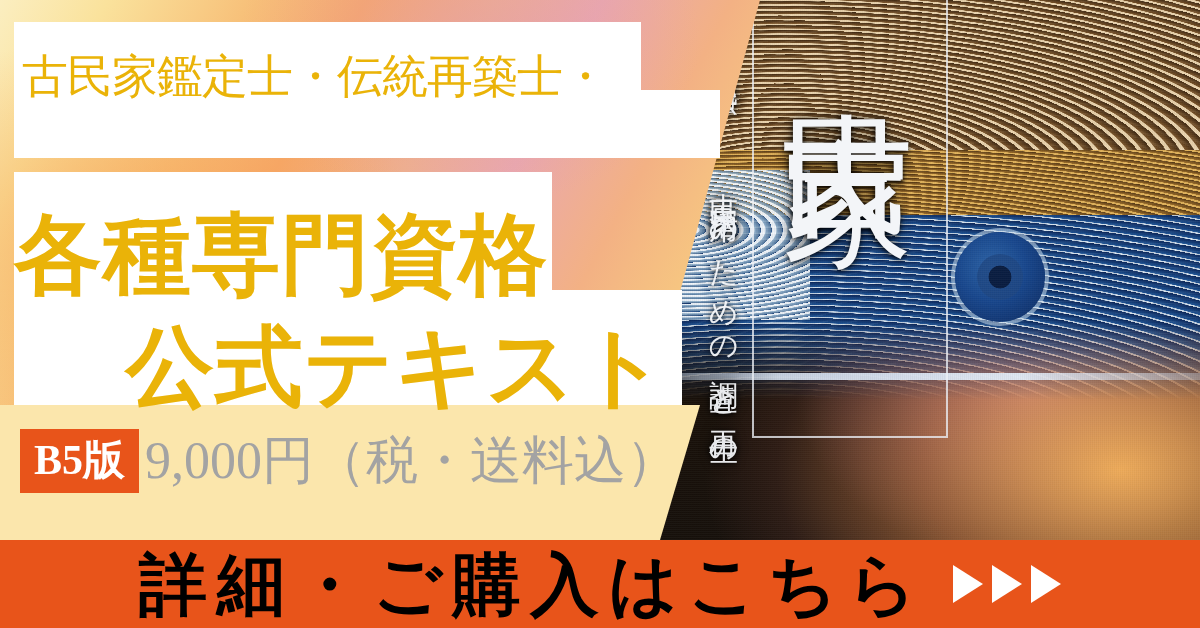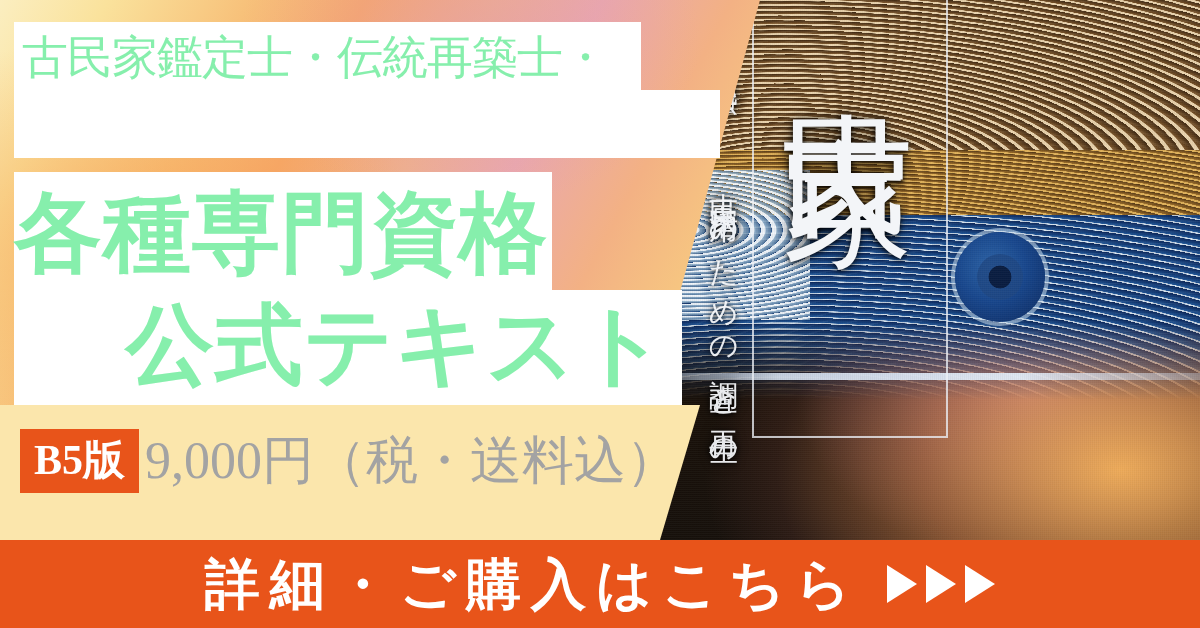--- a/index.html
+++ b/index.html
@@ -140,21 +140,21 @@
     -webkit-clip-path:polygon(0 0, 627px 0, 627px 68px, 706px 68px, 706px 136px, 0 136px);
             clip-path:polygon(0 0, 627px 0, 627px 68px, 706px 68px, 706px 136px, 0 136px);
   }
   #plate-headline {
     left:14px; top:172px; width:668px; height:233px;
     -webkit-clip-path:polygon(0 0, 538px 0, 538px 118px, 668px 118px, 668px 233px, 0 233px);
             clip-path:polygon(0 0, 538px 0, 538px 118px, 668px 118px, 668px 233px, 0 233px);
   }
 
   
-  .jp { font-family:Liberation Mono, monospace; color:#86efac; white-space:nowrap; }
+  .jp { font-family:Liberation Sans, sans-serif; color:#eab308; white-space:nowrap;margin-top:15px; }
 
   #qualifications {
     position:absolute; left:22px; top:30px; width:700px;
     font-size:46px; line-height:62px; font-weight:500; letter-spacing:-1px;
   }
   #qualifications .ln { display:block; }
 
   #headline {
     position:absolute; left:14px; top:184px; width:660px;
     font-size:88px; line-height:112px; font-weight:700; letter-spacing:1px;
@@ -177,21 +177,21 @@
     white-space:nowrap;
   }
 
   
   #cta-bar {
     position:absolute; left:0; bottom:0; width:1200px; height:88px;
     background:#e8541a; display:flex; align-items:center;
     justify-content:center; gap:26px;
   }
   #cta-text {
-    color:#ffffff; font-size:55px; font-weight:700; letter-spacing:10px;
+    color:#000000; font-size:68px; font-weight:700; letter-spacing:10px;
     white-space:nowrap; line-height:1;
   }
   #cta-arrows { display:flex; gap:9px; align-items:center; }
   #cta-arrows i {
     display:block; width:0; height:0;
     border-top:19px solid transparent; border-bottom:19px solid transparent;
     border-left:30px solid #ffffff;
   }
 </style>
 </head>

